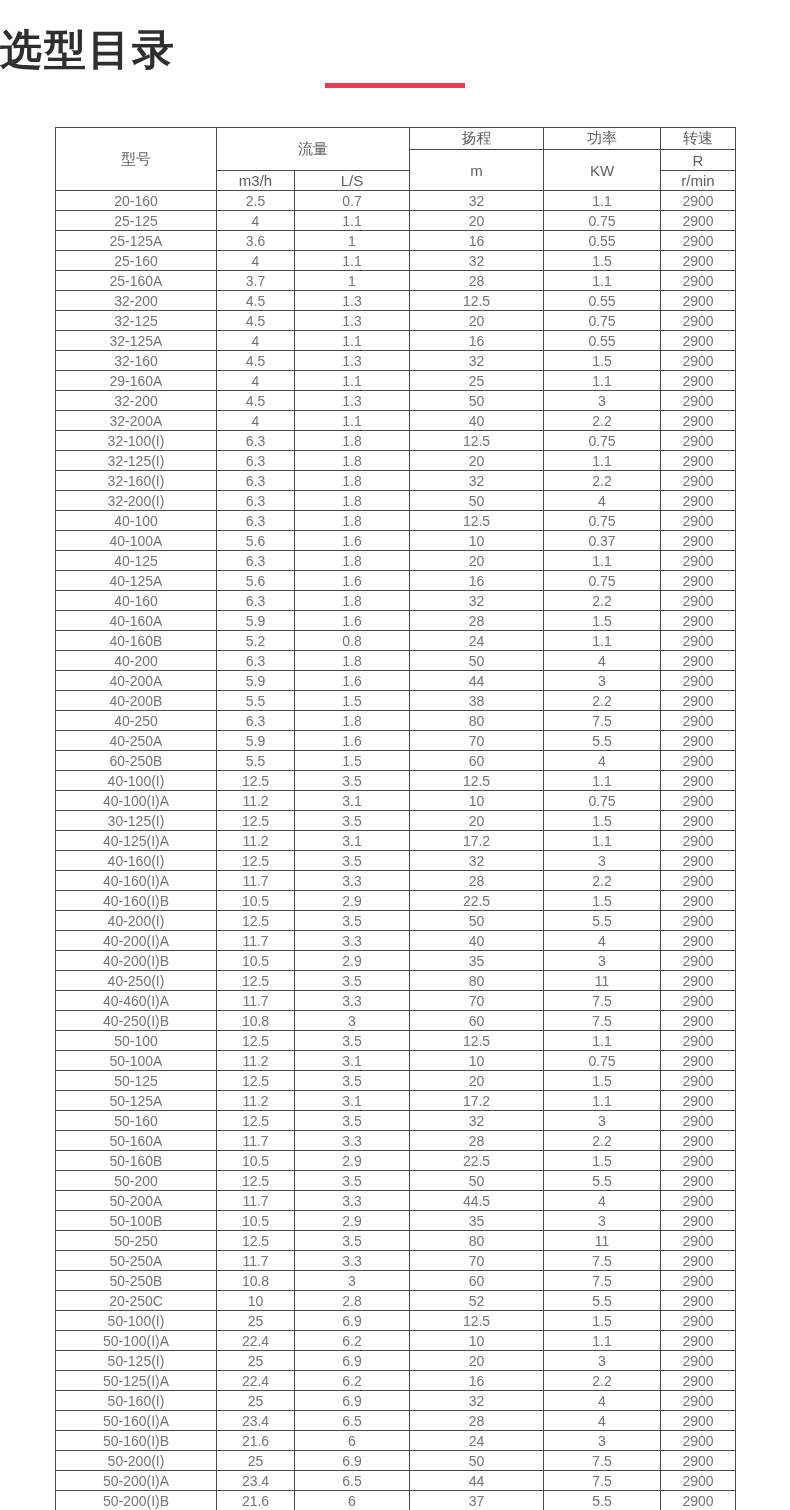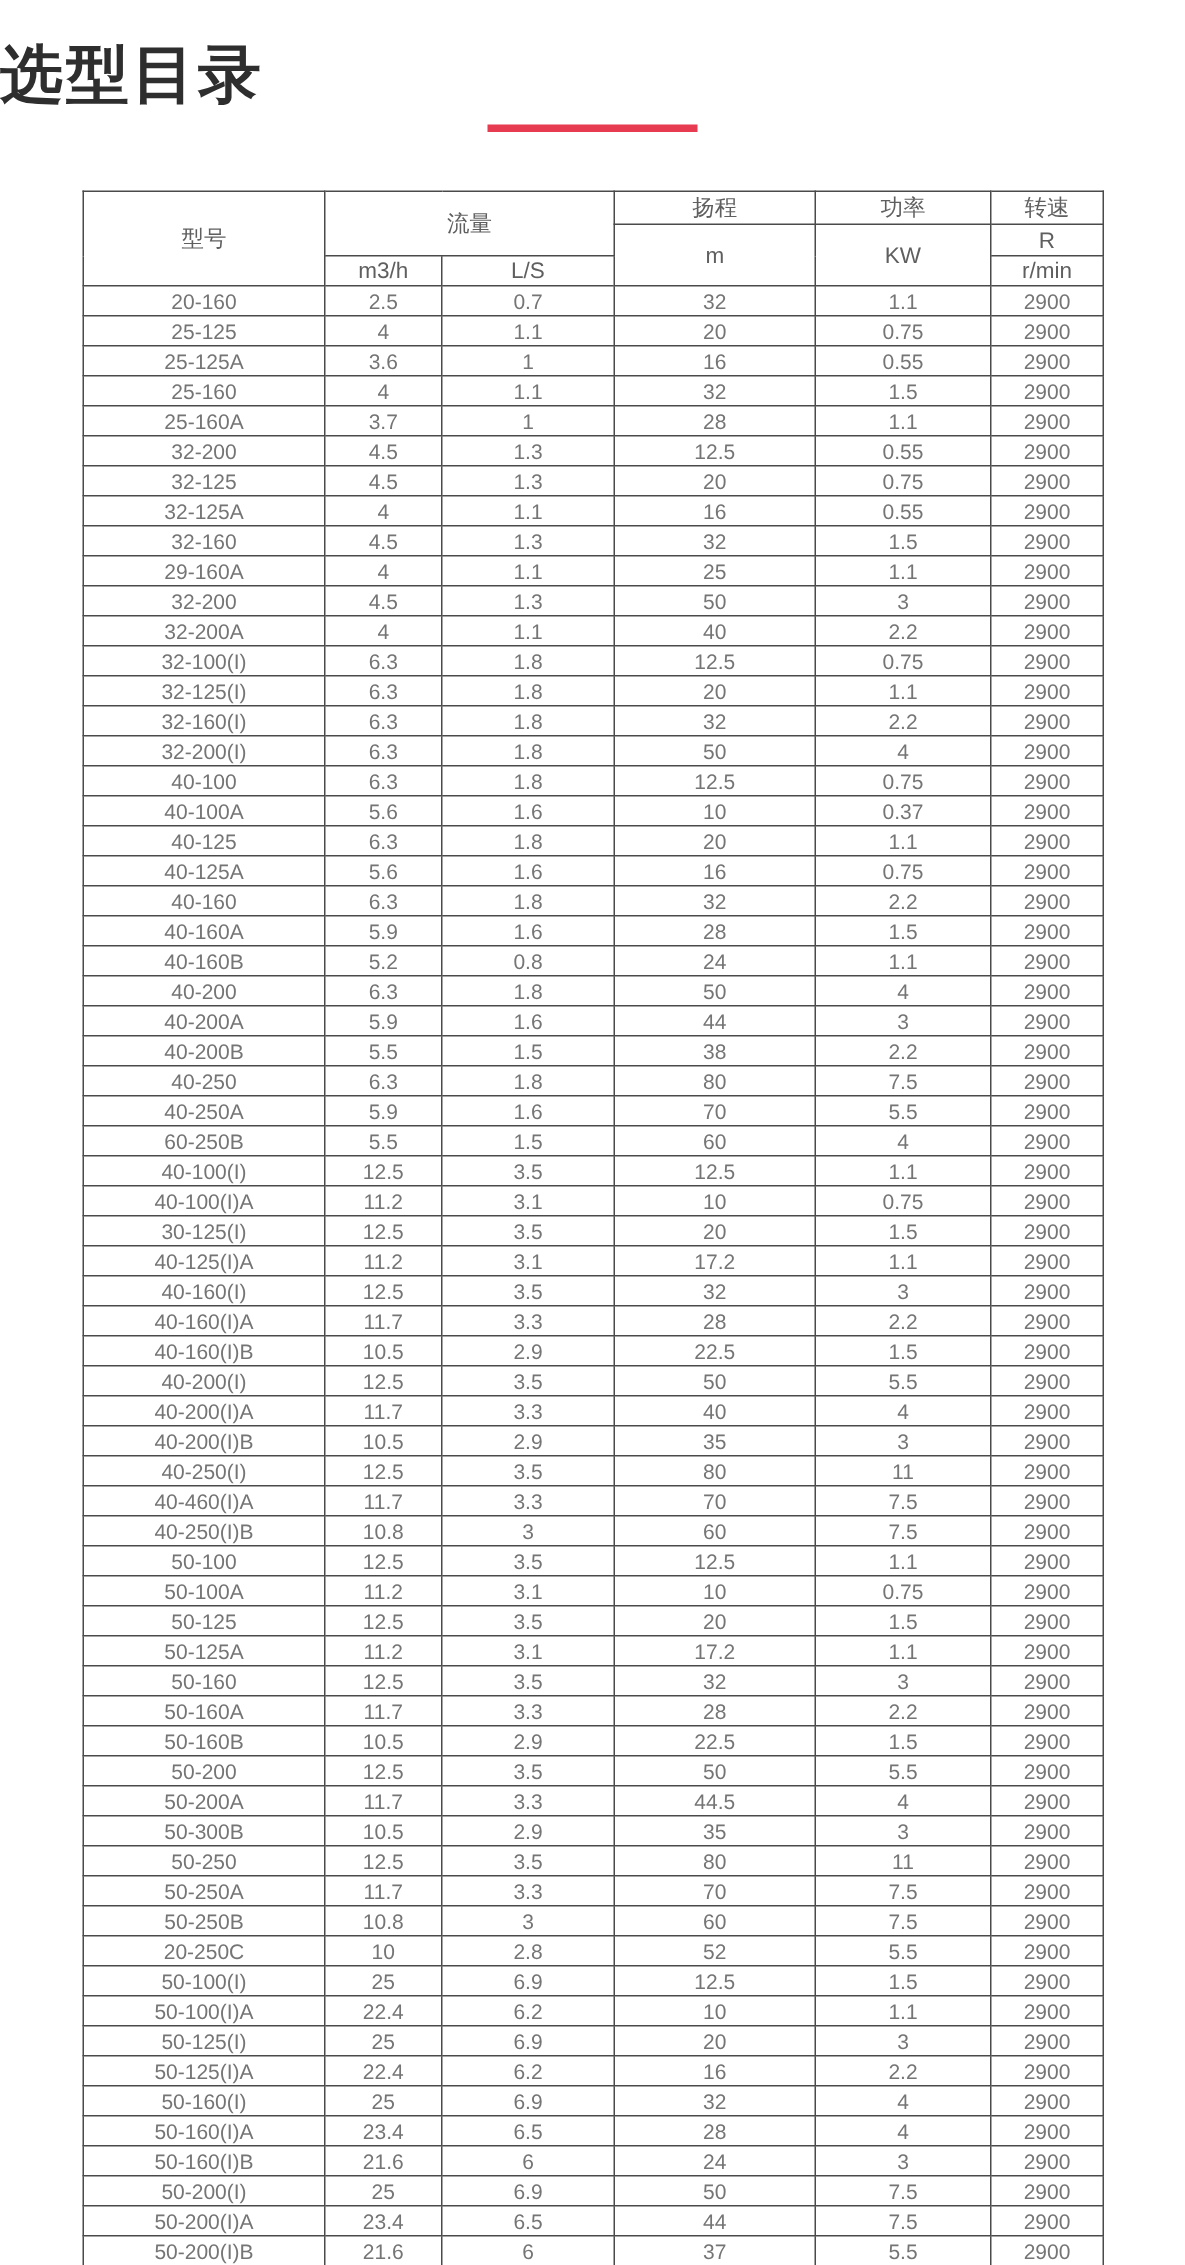--- a/index.html
+++ b/index.html
@@ -495,21 +495,21 @@
         </tr>
         <tr class="drow">
           <td>50-200A</td>
           <td>11.7</td>
           <td>3.3</td>
           <td>44.5</td>
           <td>4</td>
           <td>2900</td>
         </tr>
         <tr class="drow">
-          <td>50-300B</td>
+          <td>50-100B</td>
           <td>10.5</td>
           <td>2.9</td>
           <td>35</td>
           <td>3</td>
           <td>2900</td>
         </tr>
         <tr class="drow">
           <td>50-250</td>
           <td>12.5</td>
           <td>3.5</td>

